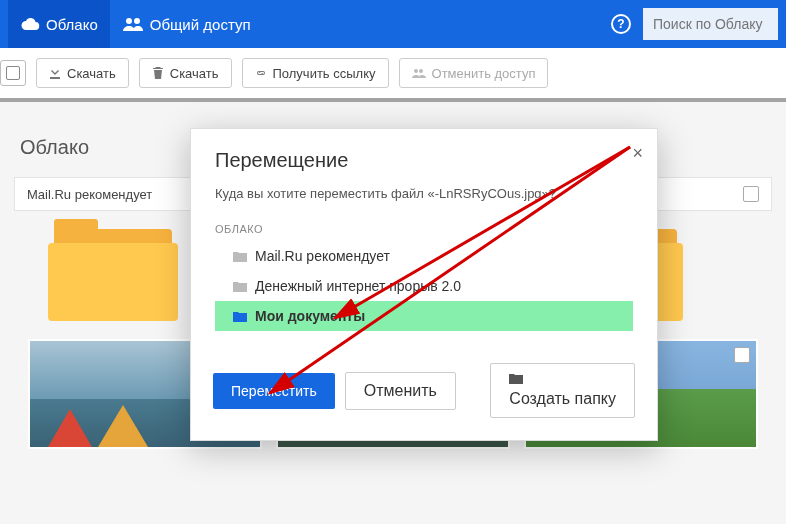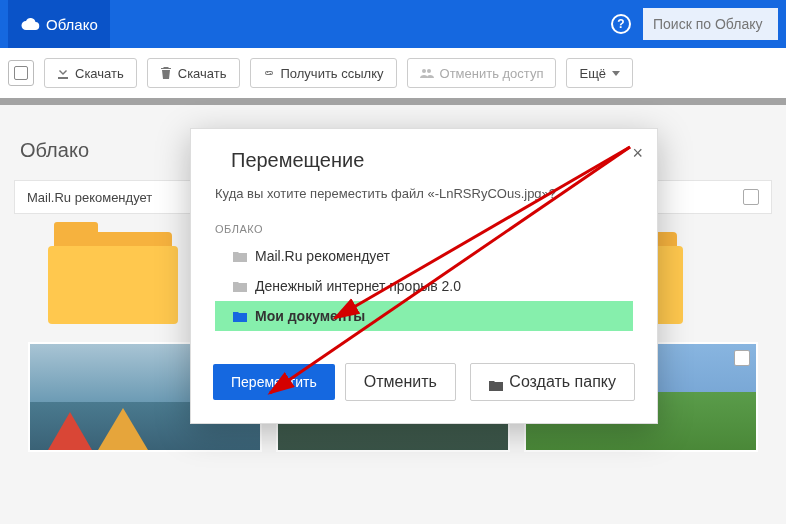--- a/index.html
+++ b/index.html
@@ -7,21 +7,21 @@
 
   
   .top-header { background: #1568e0; height: 48px; display: flex; align-items: center; color: #fff; padding: 0 8px; }
   .hdr-item { display: flex; align-items: center; gap: 6px; padding: 0 12px; height: 100%; font-size: 15px; cursor: pointer; }
   .hdr-item.active { background: #0a53c8; }
   .hdr-spacer { flex: 1; }
   .help-circle { width: 20px; height: 20px; border: 2px solid #fff; border-radius: 50%; display: flex; align-items: center; justify-content: center; font-size: 12px; font-weight: bold; }
   .search-box { background: #e8f0fc; color: #5a7db5; border: none; padding: 8px 10px; font-size: 14px; width: 135px; height: 32px; }
 
   
-  .toolbar { background: #fff; border-bottom: 7px solid #a3a3a3; padding: 10px 8px; display: flex; gap: 10px; align-items: center; }
+  .toolbar { background: #fff; border-bottom: 4px solid #a3a3a3; padding: 10px 0; display: flex; gap: 10px; align-items: center; }
   .chk { width: 26px; height: 26px; border: 1px solid #bbb; border-radius: 3px; display: flex; align-items: center; justify-content: center; background: #fff; }
   .chk-inner { width: 14px; height: 14px; border: 1px solid #888; border-radius: 2px; }
   .tbtn { background: #fff; border: 1px solid #ccc; border-radius: 3px; padding: 6px 12px; font-size: 13px; color: #444; display: flex; align-items: center; gap: 6px; cursor: pointer; height: 30px; }
   .tbtn .ico { color: #777; }
 
   
   .main { padding: 18px 14px; }
   .breadcrumb { font-size: 20px; color: #555; margin: 16px 0 18px 6px; }
   .rec-row { background: #fff; border: 1px solid #e4e4e4; display: flex; align-items: center; padding: 8px 12px; gap: 12px; }
   .rec-label { font-size: 13px; color: #444; }
@@ -40,52 +40,63 @@
   .p1::after { content: ""; position: absolute; bottom: 0; left: 18px; width: 44px; height: 38px; background: #d94636; clip-path: polygon(50% 0, 100% 100%, 0 100%); }
   .p1::before { content: ""; position: absolute; bottom: 0; left: 68px; width: 50px; height: 42px; background: #e6a53b; clip-path: polygon(50% 0, 100% 100%, 0 100%); }
   .p2 { background: linear-gradient(to bottom, #bcd3dd 0%, #94b3c0 40%, #4a6857 40%, #3a5448 100%); }
   .p3 { background: linear-gradient(to bottom, #88b5e0 0%, #7aa8d6 45%, #5a9c4a 45%, #4a8838 100%); }
   .photo .pchk { position: absolute; top: 6px; right: 6px; width: 16px; height: 16px; background: #fff; border: 1px solid #aaa; border-radius: 2px; }
 
   
   .overlay { position: absolute; inset: 0; background: rgba(255,255,255,0.0); }
   .modal { position: absolute; left: 190px; top: 128px; width: 468px; background: #fff; border: 1px solid #ddd; box-shadow: 0 8px 32px rgba(0,0,0,0.25); }
   .modal-header { padding: 20px 24px 8px 24px; }
-  .modal-title { font-size: 20px; color: #333; margin-left: 16px; }
+  .modal-title { font-size: 20px; color: #333; }
   .modal-close { position: absolute; top: 14px; right: 14px; font-size: 18px; color: #666; cursor: pointer; background: none; border: none; }
   .modal-body { padding: 6px 24px 16px 24px; }
   .modal-question { font-size: 13px; color: #555; margin-bottom: 22px; }
   .tree-title { font-size: 11px; color: #888; letter-spacing: 0.5px; margin-bottom: 6px; }
   .tree-list { list-style: none; }
   .tree-item { display: flex; align-items: center; gap: 8px; padding: 7px 6px 7px 18px; font-size: 14px; color: #333; cursor: pointer; }
   .tree-item .fico { color: #bbb; }
   .tree-item.selected { background: #86efac; }
   .tree-item.selected .fico { color: #1568e0; }
   .tree-item.selected .lbl { font-weight: bold; }
   .modal-footer { display: flex; gap: 10px; padding: 16px 22px 22px 22px; align-items: center; }
   .btn-primary { background: #1568e0; color: #fff; border: none; padding: 10px 18px; font-size: 14px; cursor: pointer; border-radius: 2px; }
   .btn-default { background: #fff; color: #333; border: 1px solid #ccc; padding: 9px 18px; font-size: 16px; cursor: pointer; border-radius: 2px; }
-  .btn-create { margin-left: auto; display: flex; align-items: flex-end; gap: 6px; }
+  .btn-create { margin-left: auto; display: flex; align-items: flex-start; gap: 6px; flex-direction: column; }
 
   
   .arrows { position: absolute; inset: 0; pointer-events: none; }
 
   .ico svg, .fico svg { display: block; }
 </style>
 </head>
 <body>
 
 <div class="top-header">
   <div class="hdr-item active">
     <span class="ico">
       <svg width="20" height="14" viewBox="0 0 20 14">
           <path d="M6 13h9a4 4 0 0 0 .5-8A5 5 0 0 0 6 4a4 4 0 0 0 0 9z" fill="#fff"></path>
         </svg>
     </span>
     <span>Облако</span>
+  </div>
+  <div class="hdr-item">
+    <span class="ico">
+      <svg width="22" height="14" viewBox="0 0 22 14">
+          <circle cx="7" cy="4" r="3" fill="#fff"></circle>
+          <circle cx="15" cy="4" r="3" fill="#fff"></circle>
+          <path d="M1 14c0-3 3-5 6-5s6 2 6 5" fill="#fff"></path>
+          <path d="M11 14c0-3 2-5 5-5s5 2 5 5" fill="#fff"></path>
+        </svg>
+    </span>
+    <span>Общий доступ</span>
   </div>
   <div class="hdr-spacer"></div>
   <div class="hdr-item">
     <span class="help-circle">?</span>
   </div>
   <input class="search-box" placeholder="Поиск по Облаку" style="">
 </div>
 
 <div class="toolbar">
   <div class="chk">
@@ -118,28 +129,20 @@
   <button class="tbtn" style="color:#aaa;">
     <span class="ico">
         <svg width="14" height="10" viewBox="0 0 14 10">
           <circle cx="4" cy="3" r="2" fill="#bbb"></circle>
           <circle cx="9" cy="3" r="2" fill="#bbb"></circle>
           <path d="M0 10c0-2 2-3 4-3s4 1 4 3" fill="#bbb"></path>
           <path d="M7 10c0-2 1-3 3-3s4 1 4 3" fill="#bbb"></path>
         </svg>
       </span>
     <span>Отменить доступ</span>
-  </button>
-  <button class="tbtn">
-    <span>Ещё</span>
-    <span class="ico">
-        <svg width="8" height="5" viewBox="0 0 8 5">
-          <path d="M0 0l4 5 4-5z" fill="#777"></path>
-        </svg>
-      </span>
   </button>
 </div>
 
 <div class="main">
   <div class="breadcrumb">Облако</div>
 
   <div class="rec-row">
     <span class="rec-label">Mail.Ru рекомендует</span>
     <span style="margin-left:auto;color:#444;">ы</span>
     <div class="rec-chk"></div>

